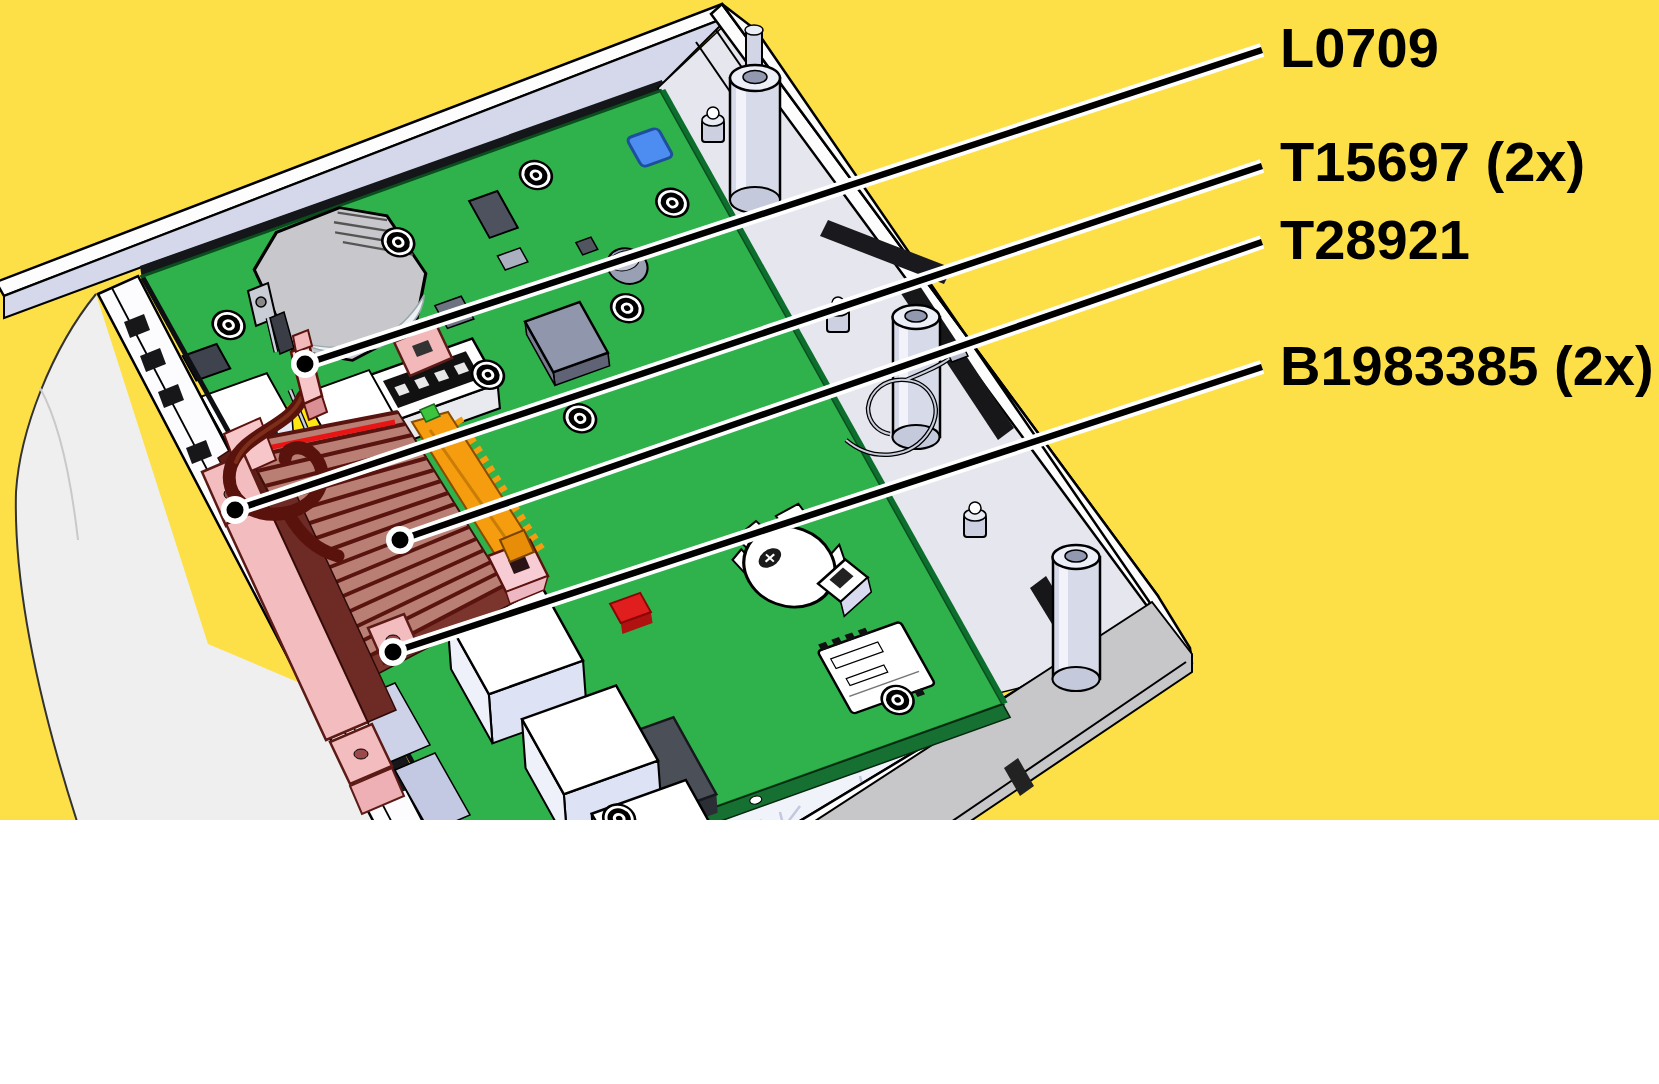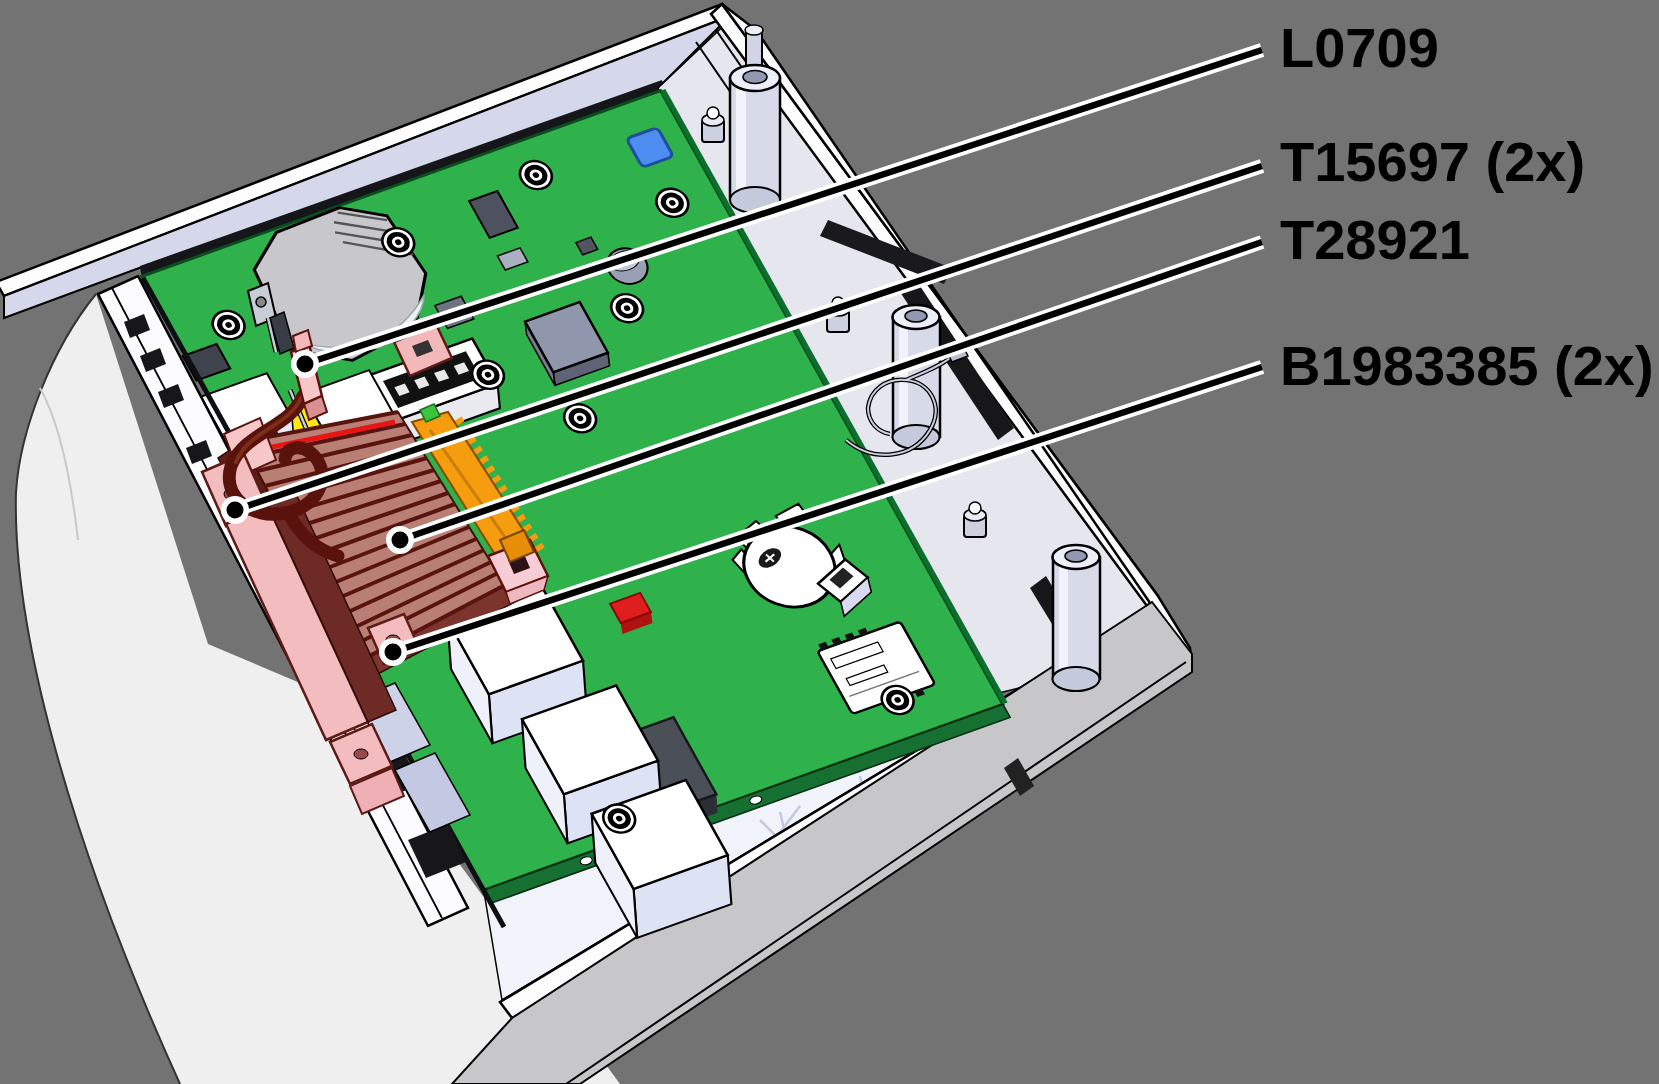--- a/index.html
+++ b/index.html
@@ -1,16 +1,16 @@
 <!DOCTYPE html>
 <html><head>
 <meta charset="utf-8">
 <style>
   html,body{margin:0;padding:0;background:#fff;}
-  .stage{width:1659px;height:1084px;position:relative;background:#737373;overflow:hidden;}
+  .stage{width:1659px;height:820px;position:relative;background:#fde047;overflow:hidden;}
   svg{display:block;}
   text.callout{font-family:"Liberation Sans","DejaVu Sans",sans-serif;font-weight:bold;font-size:56px;fill:#000;}
 </style>
 </head>
 <body>
 
 <div class="stage">
 <svg width="1659" height="1084" viewBox="0 0 1659 1084">
 
   <g>

